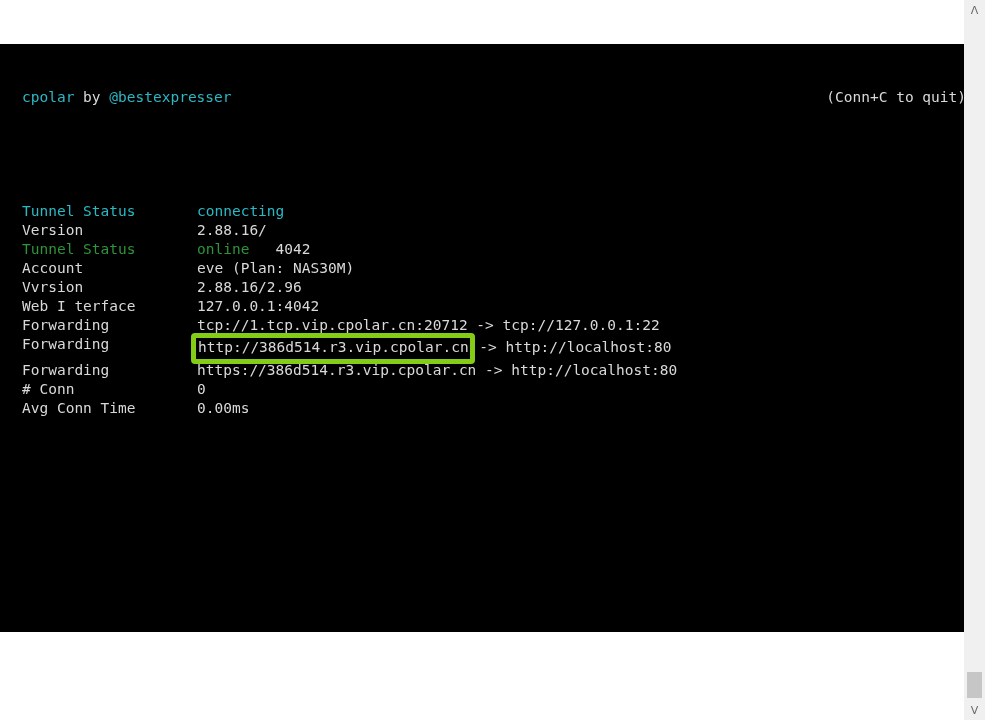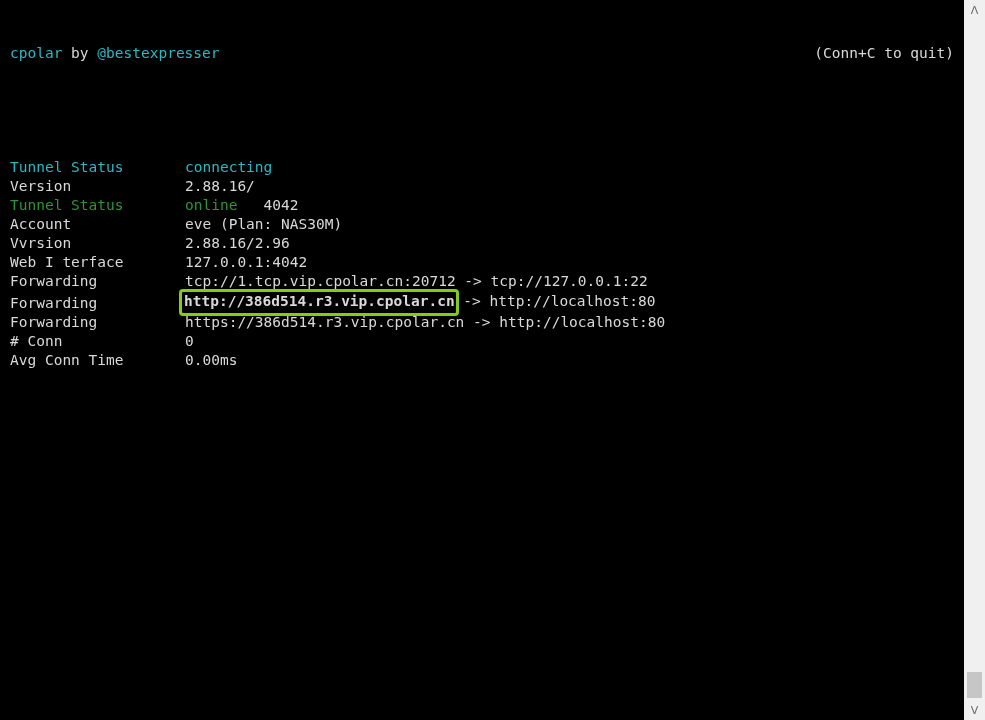--- a/index.html
+++ b/index.html
@@ -12,26 +12,27 @@
     }
     .container {
       display: flex;
       width: 985px;
       height: 720px;
     }
     .terminal {
       background: #000000;
       color: #d9d9d9;
       width: 964px;
-      height: 720px;
-      padding: 6px 10px 6px 10px;
+      height: 588px;
+      padding: 6px 10px 6px 22px;
       box-sizing: border-box;
       white-space: pre;
       line-height: 19px;
       position: relative;
+      margin-top: 44px;
     }
     .scrollbar {
       width: 21px;
       height: 720px;
       background: #f0f0f0;
       position: relative;
     }
     .scroll-arrow-up, .scroll-arrow-down {
       position: absolute;
       width: 21px;
@@ -57,36 +58,34 @@
     .header-line {
       display: flex;
       justify-content: space-between;
       width: 944px;
     }
     .cyan { color: #2bb8c5; }
     .green { color: #2d9438; }
     .white { color: #d9d9d9; }
     .row {
       display: flex;
-      align-items: flex-end;
     }
     .label {
       display: inline-block;
       width: 175px;
     }
     .value {
       display: inline-block;
     }
     .highlight-box {
-      border: 3px solid #84cc16;
+      border: 5px solid #84cc16;
       border-radius: 4px;
       padding: 0px 1px 2px 2px;
       margin: -2px -4px -3px -6px;
       display: inline-block;
-      font-weight: bold;
     }
   </style>
 </head>
 <body>
 
 <div class="container">
   <div class="terminal">
     <div class="header-line">
       <span><span class="cyan">cpolar</span><span class="white"> by </span><span class="cyan">@bestexpresser</span></span>
       <span class="white">(Conn+C to quit)</span>

